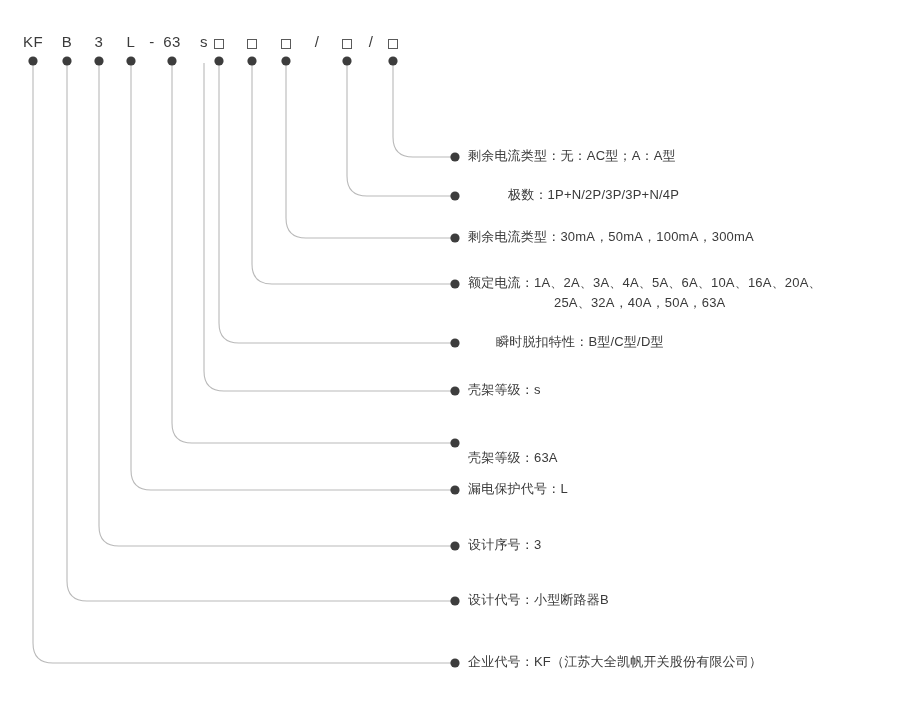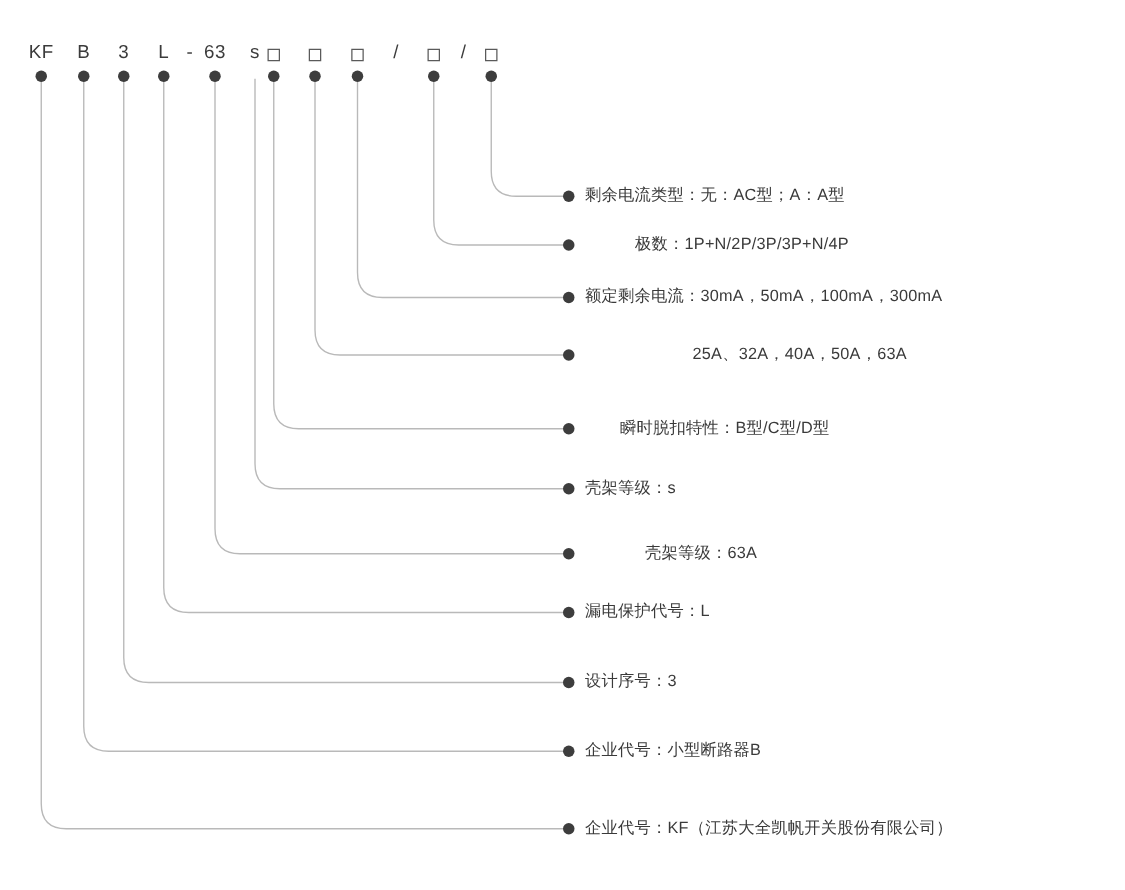--- a/index.html
+++ b/index.html
@@ -145,24 +145,24 @@
       <circle cx="455" cy="443" r="4.6" class="bullet-dot"></circle>
       <circle cx="455" cy="490" r="4.6" class="bullet-dot"></circle>
       <circle cx="455" cy="546" r="4.6" class="bullet-dot"></circle>
       <circle cx="455" cy="601" r="4.6" class="bullet-dot"></circle>
       <circle cx="455" cy="663" r="4.6" class="bullet-dot"></circle>
     </svg>
 
   <div id="labels">
       <div class="label-text" style="left: 468px; top: 146px;"><span>剩余电流类型：无：AC型；A：A型</span></div>
       <div class="label-text" style="left: 468px; top: 185px; margin-left: 40px;"><span>极数：1P+N/2P/3P/3P+N/4P</span></div>
-      <div class="label-text" style="left: 468px; top: 227px;"><span>额定剩余电流：30mA，50mA，100mA，300mA</span></div>
-      <div class="label-text" style="left: 468px; top: 273px;"><span class="line2">25A、32A，40A，50A，63A</span></div>
+      <div class="label-text" style="left: 468px; top: 227px;"><span>剩余电流类型：30mA，50mA，100mA，300mA</span></div>
+      <div class="label-text" style="left: 468px; top: 273px;"><span>额定电流：1A、2A、3A、4A、5A、6A、10A、16A、20A、</span><span class="line2">25A、32A，40A，50A，63A</span></div>
       <div class="label-text" style="left: 468px; top: 332px; padding-left: 28px;"><span>瞬时脱扣特性：B型/C型/D型</span></div>
       <div class="label-text" style="left: 468px; top: 380px;"><span>壳架等级：s</span></div>
-      <div class="label-text" style="left: 468px; top: 432px; margin-left: 48px;"><span>壳架等级：63A</span></div>
+      <div class="label-text" style="left: 468px; top: 448px;"><span>壳架等级：63A</span></div>
       <div class="label-text" style="left: 468px; top: 479px;"><span>漏电保护代号：L</span></div>
       <div class="label-text" style="left: 468px; top: 535px;"><span>设计序号：3</span></div>
-      <div class="label-text" style="left: 468px; top: 590px;"><span>企业代号：小型断路器B</span></div>
+      <div class="label-text" style="left: 468px; top: 590px;"><span>设计代号：小型断路器B</span></div>
       <div class="label-text" style="left: 468px; top: 652px;"><span>企业代号：KF（江苏大全凯帆开关股份有限公司）</span></div>
     </div>
 
 </div>
 
 </body></html>

